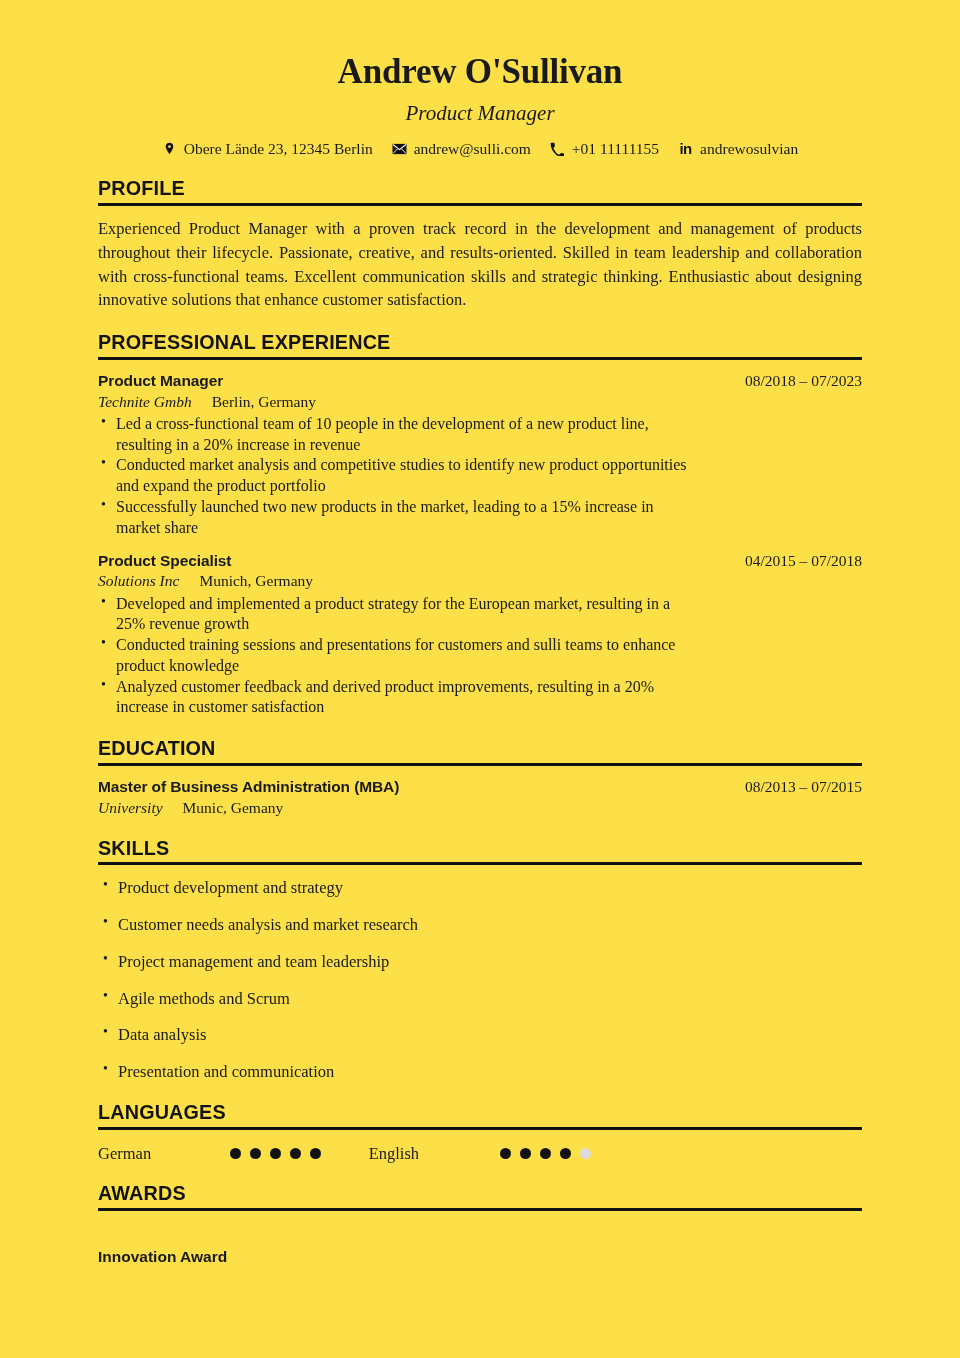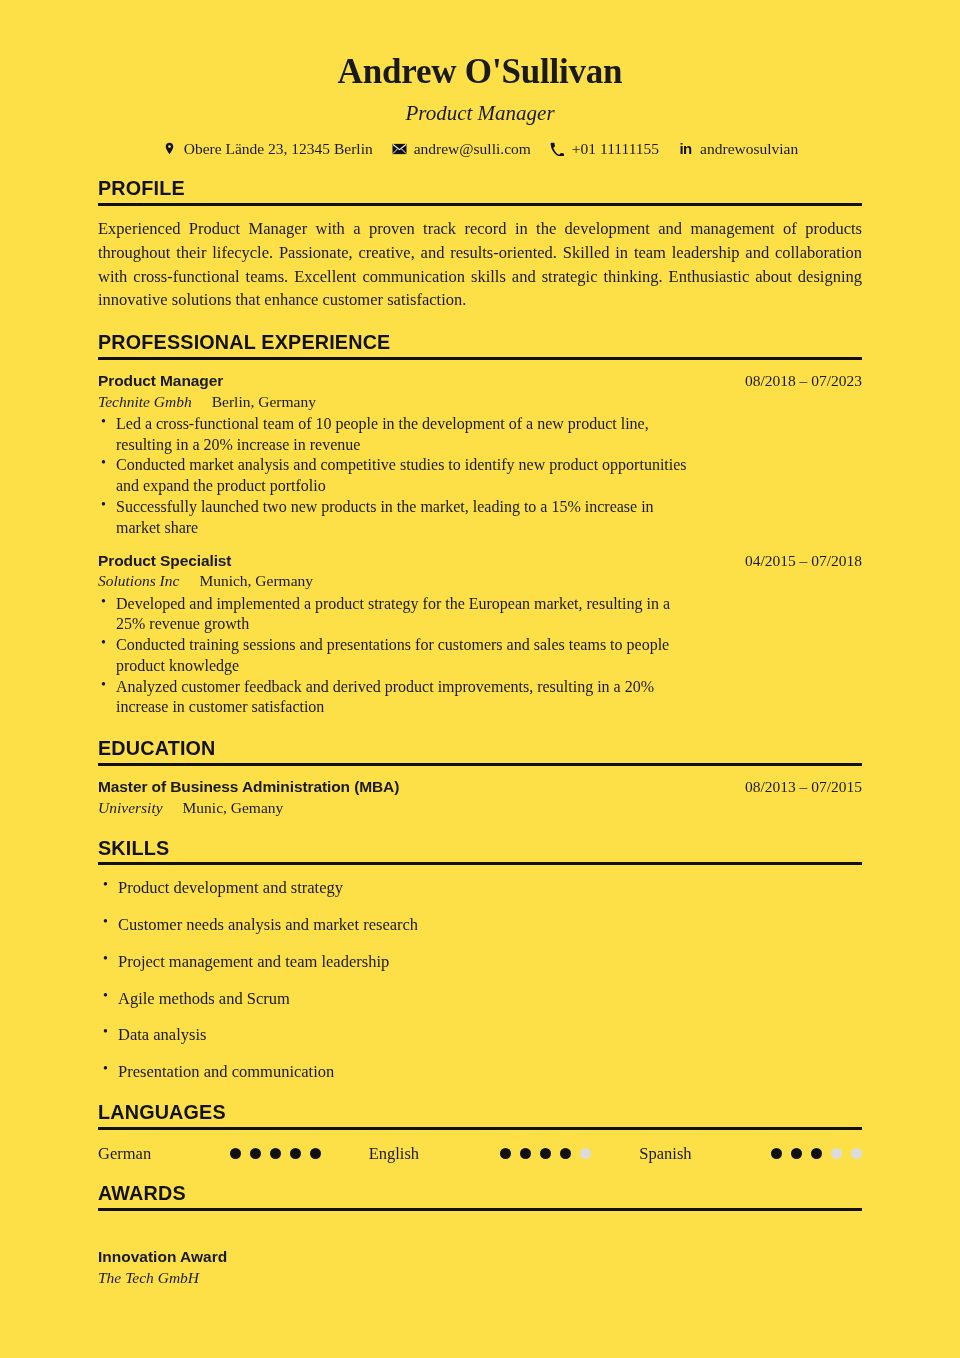--- a/index.html
+++ b/index.html
@@ -323,21 +323,21 @@
           <div class="entry-head">
             <span class="entry-title">Product Specialist</span>
             <span class="entry-date">04/2015 – 07/2018</span>
           </div>
           <div class="entry-sub">
             <span class="entry-org">Solutions Inc</span>
             <span class="entry-loc">Munich, Germany</span>
           </div>
           <ul class="bullets">
             <li>Developed and implemented a product strategy for the European market, resulting in a 25% revenue growth</li>
-            <li>Conducted training sessions and presentations for customers and sales teams to people product knowledge</li>
+            <li>Conducted training sessions and presentations for customers and sulli teams to enhance product knowledge</li>
             <li>Analyzed customer feedback and derived product improvements, resulting in a 20% increase in customer satisfaction</li>
           </ul>
         </div>
       </div>
   </div>
 
   <div class="section">
     <div class="sec-title">EDUCATION</div>
     <div class="rule"></div>
     <div id="education-list">
@@ -384,37 +384,26 @@
         <div class="lang-row">
           <span class="lang-name">English</span>
           <span class="dots">
             <span class="dot"></span>
             <span class="dot"></span>
             <span class="dot"></span>
             <span class="dot"></span>
             <span class="dot off"></span>
           </span>
         </div>
-        <div class="lang-row">
-          <span class="lang-name">Spanish</span>
-          <span class="dots">
-            <span class="dot"></span>
-            <span class="dot"></span>
-            <span class="dot"></span>
-            <span class="dot off"></span>
-            <span class="dot off"></span>
-          </span>
-        </div>
       </div>
   </div>
 
   <div class="section">
     <div class="sec-title">AWARDS</div>
     <div class="rule"></div>
     <div id="awards-list">
         <div class="award first">
           <div class="award-title">Innovation Award</div>
-          <div class="award-org">The Tech GmbH</div>
         </div>
       </div>
   </div>
 
 </div>
 
 </body></html>

